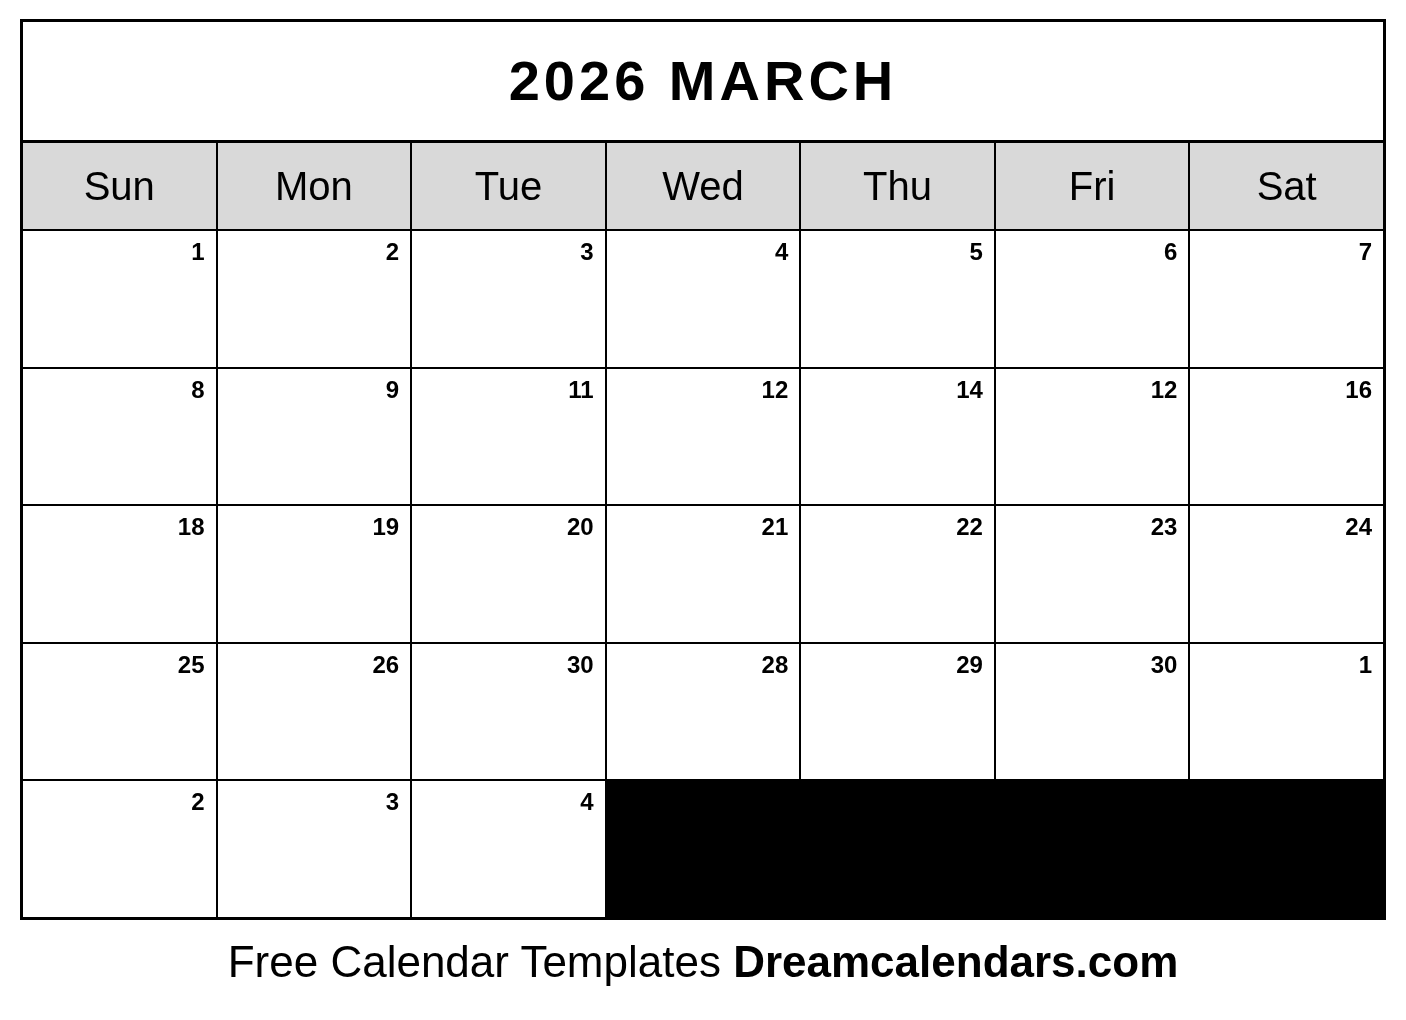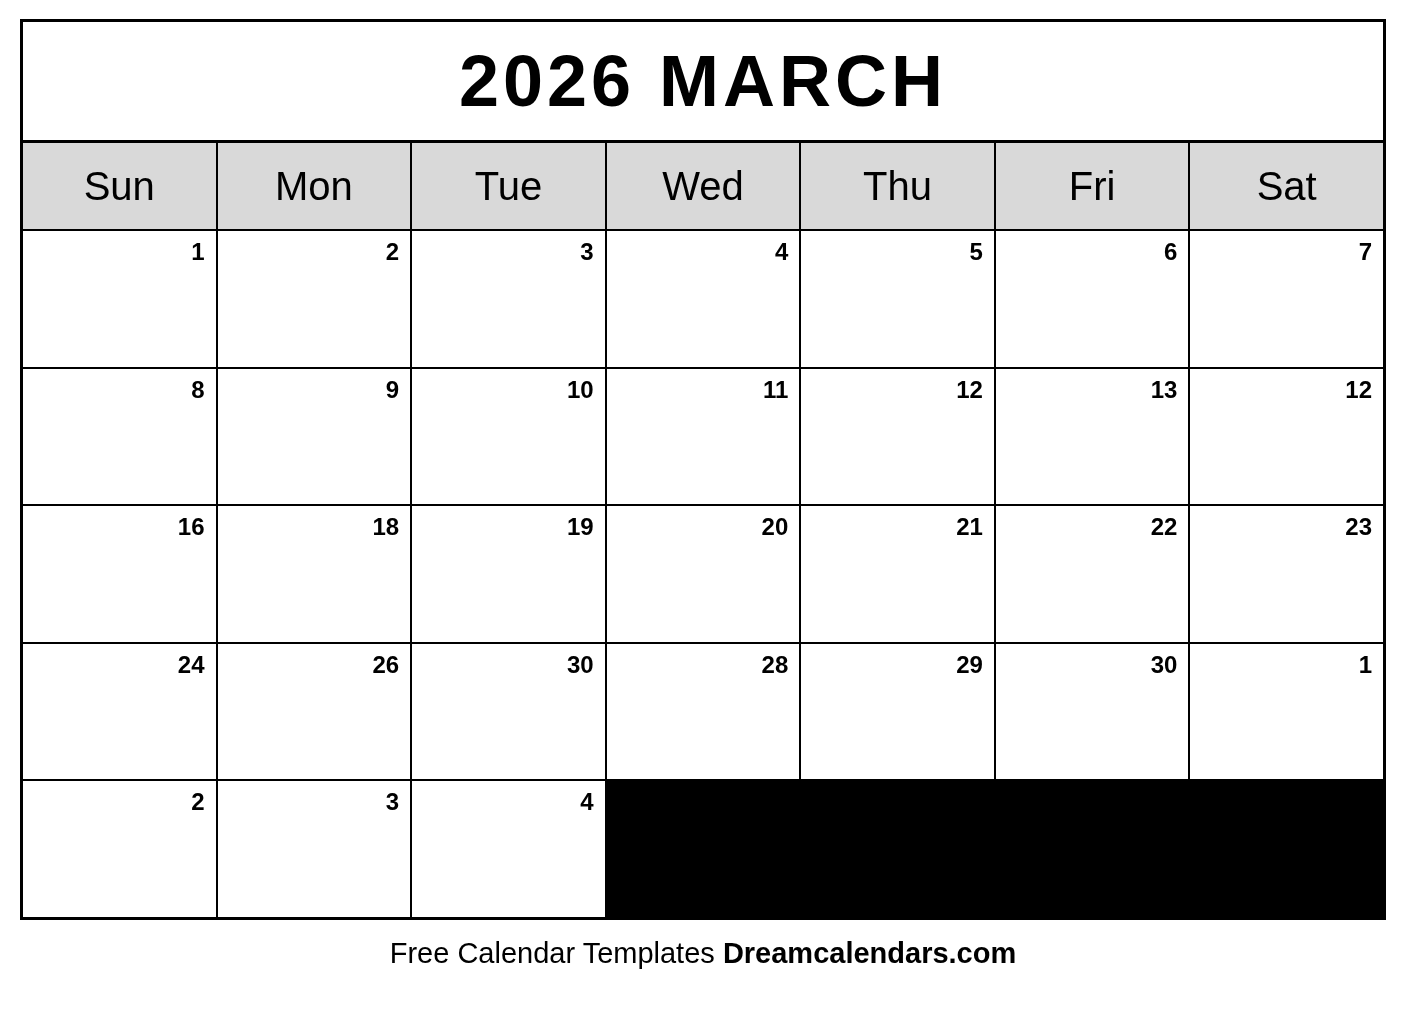--- a/index.html
+++ b/index.html
@@ -29,21 +29,21 @@
   .title-area {
     flex: 0 0 auto;
     height: 121px;
     box-sizing: border-box;
     border-bottom: 3px solid #000000;
     display: flex;
     align-items: center;
     justify-content: center;
   }
   .title {
-    font-size: 72px;
+    font-size: 56px;
     font-weight: bold;
     letter-spacing: 4px;
     line-height: 1;
     white-space: nowrap;
   }
   .grid {
     flex: 1 1 auto;
     display: grid;
     grid-template-columns: repeat(7, 1fr);
     grid-template-rows: 86px repeat(5, 1fr);
@@ -69,21 +69,21 @@
     font-size: 24px;
     font-weight: bold;
     line-height: 1.2;
   }
   .footer {
     position: absolute;
     top: 936px;
     left: 0;
     width: 100%;
     text-align: center;
-    font-size: 29px;
+    font-size: 44px;
     line-height: 1.2;
     white-space: nowrap;
   }
   .footer .brand {
     font-weight: bold;
   }
 </style>
 </head>
 <body>
 
@@ -123,30 +123,27 @@
         <span class="date-num">7</span>
       </div>
 
     <div class="day-cell">
         <span class="date-num">8</span>
       </div>
     <div class="day-cell">
         <span class="date-num">9</span>
       </div>
     <div class="day-cell">
-        <span class="date-num">10</span>
-      </div>
-    <div class="day-cell">
         <span class="date-num">11</span>
       </div>
     <div class="day-cell">
         <span class="date-num">12</span>
       </div>
     <div class="day-cell">
-        <span class="date-num">13</span>
+        <span class="date-num">14</span>
       </div>
 
     <div class="day-cell">
         <span class="date-num">12</span>
       </div>
     <div class="day-cell">
         <span class="date-num">16</span>
       </div>
     <div class="day-cell">
         <span class="date-num">18</span>
@@ -162,20 +159,23 @@
       </div>
 
     <div class="day-cell">
         <span class="date-num">22</span>
       </div>
     <div class="day-cell">
         <span class="date-num">23</span>
       </div>
     <div class="day-cell">
         <span class="date-num">24</span>
+      </div>
+    <div class="day-cell">
+        <span class="date-num">25</span>
       </div>
     <div class="day-cell">
         <span class="date-num">26</span>
       </div>
     <div class="day-cell">
         <span class="date-num">30</span>
       </div>
     <div class="day-cell">
         <span class="date-num">28</span>
       </div>

